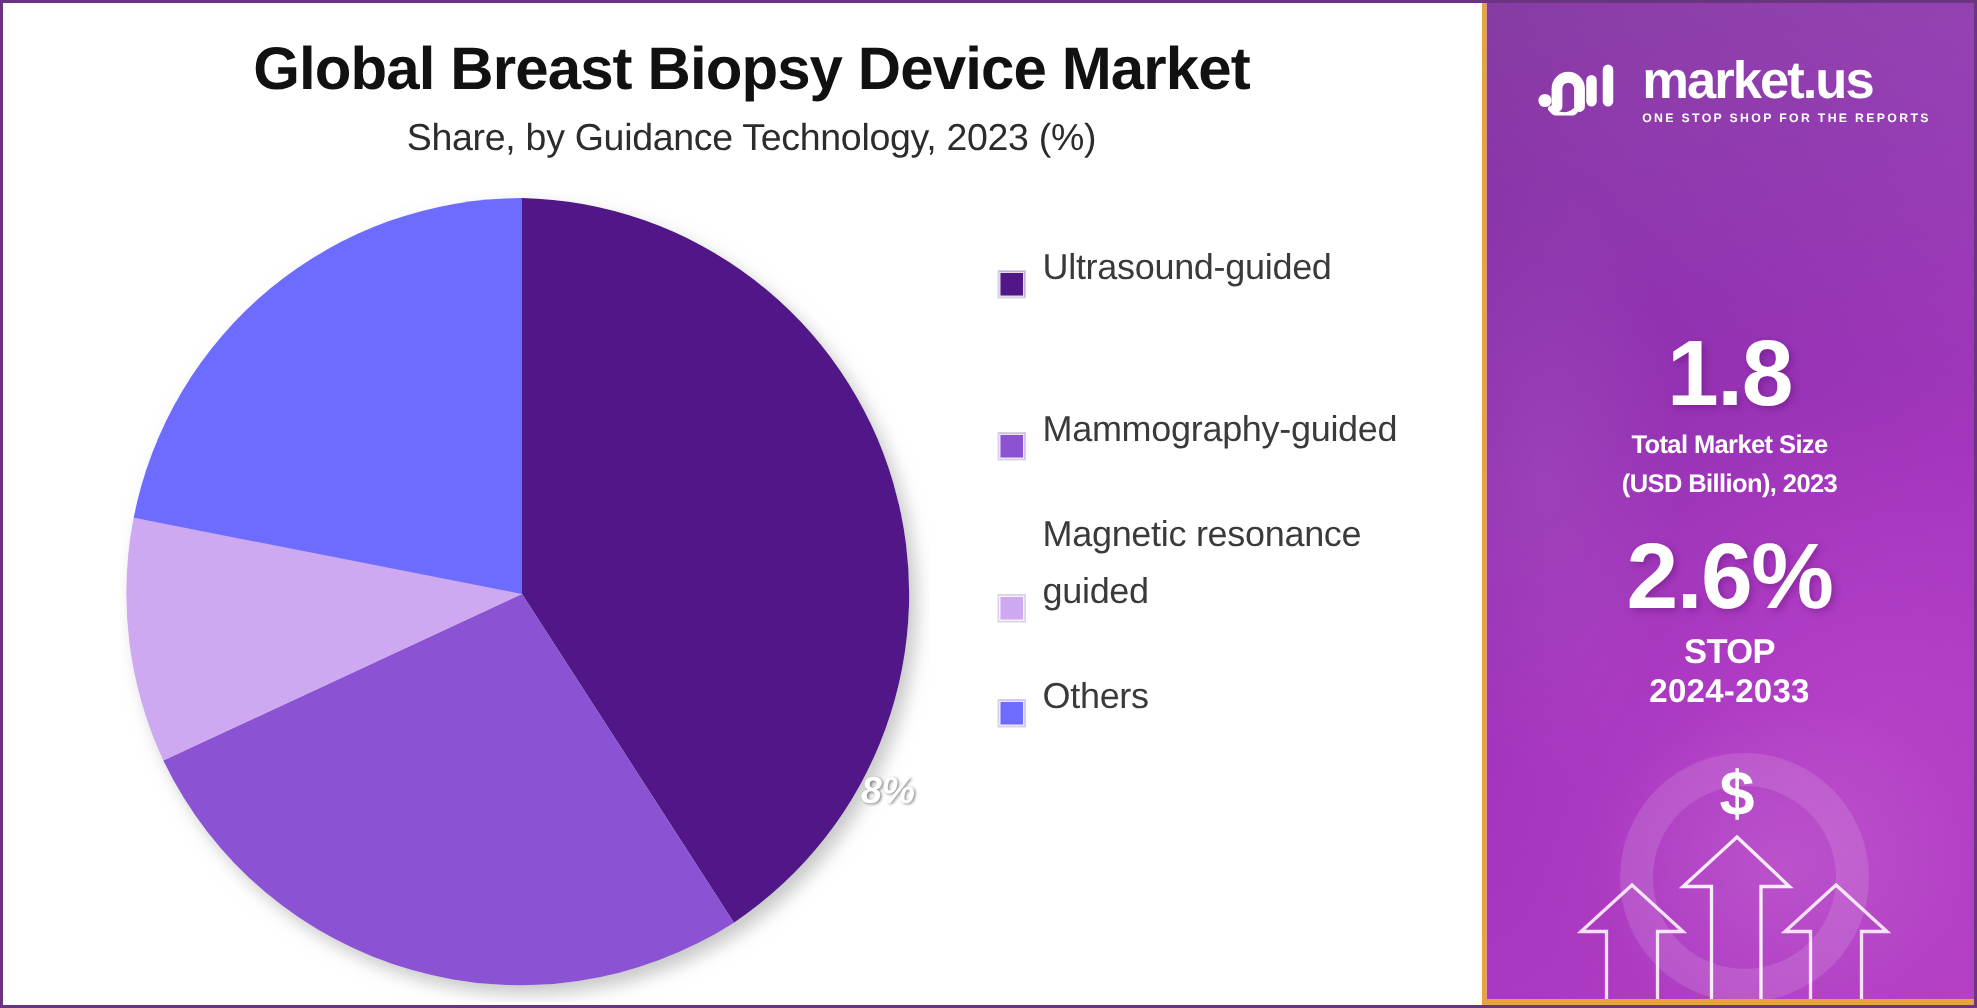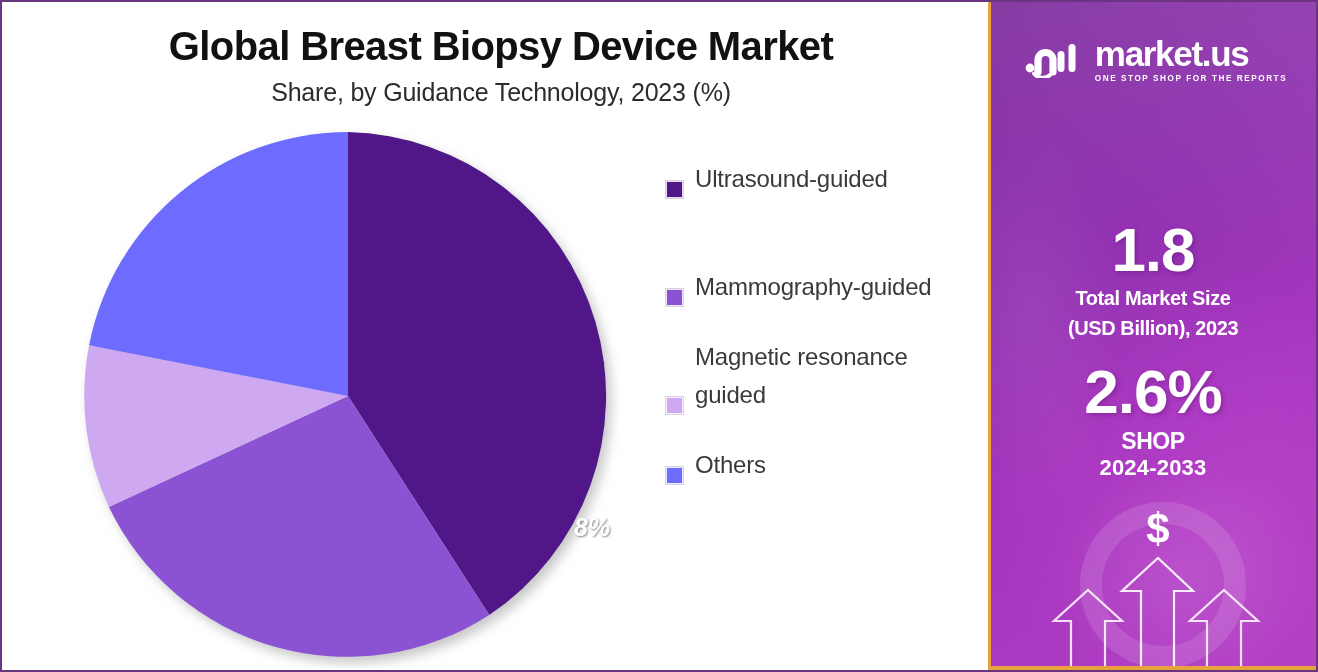--- a/index.html
+++ b/index.html
@@ -159,21 +159,21 @@
     color:#ffffff;
   }
   .stat-value{
     font-size:62px;
     font-weight:bold;
     line-height:1.02;
     letter-spacing:-1px;
     text-shadow:2px 2px 5px rgba(70,0,90,.30);
   }
   .stat-caption{
-    font-size:20px;
+    font-size:17px;
     font-weight:bold;
     line-height:1.17;
     margin-top:6px;
     letter-spacing:-0.4px;
   }
   .stat-value.second{ margin-top:20px; }
   .stat-caption.small{
     font-size:23px;
     margin-top:5px;
   }
@@ -266,21 +266,21 @@
         <span class="logo-word">market.us</span>
         <span class="logo-tag">ONE STOP SHOP FOR THE REPORTS</span>
       </span>
     </div>
 
     <div class="stats-body">
       <div class="stat-value">1.8</div>
       <div class="stat-caption">Total Market Size</div>
       <div class="stat-caption">(USD Billion), 2023</div>
       <div class="stat-value second">2.6%</div>
-      <div class="stat-caption small">SHOP</div>
+      <div class="stat-caption small">STOP</div>
       <div class="stat-caption range">2024-2033</div>
     </div>
 
     <div class="arrows">
       <svg viewBox="0 0 328 175">
         <circle cx="172" cy="90" r="72" fill="none" stroke="rgba(255,255,255,.12)" stroke-width="22"></circle>
 
         <path fill="none" stroke="rgba(255,255,255,.85)" stroke-width="2.2" d="M 97 95 L 131 126 L 114 126 L 114 175 L 80 175 L 80 126 L 63 126 Z"></path>
 
         <path fill="none" stroke="rgba(255,255,255,.9)" stroke-width="2.2" d="M 167 63 L 202 96 L 183 96 L 183 175 L 150 175 L 150 96 L 131 96 Z"></path>

